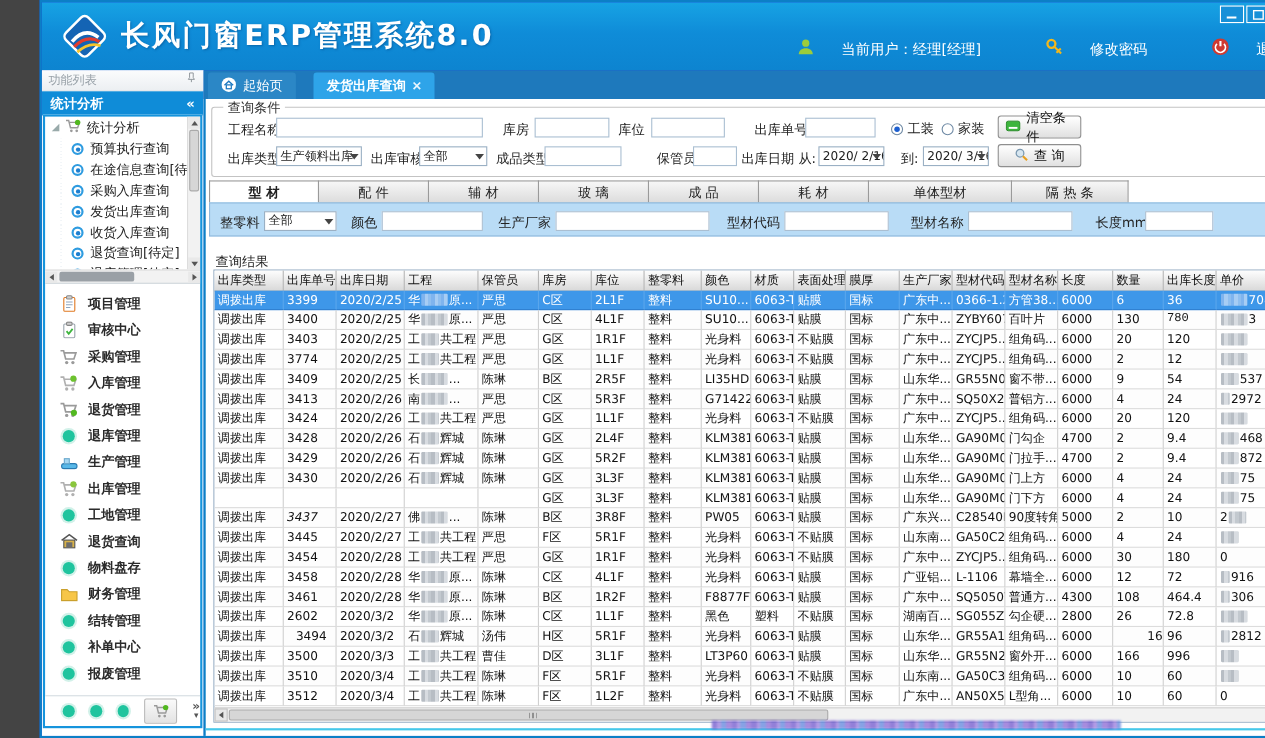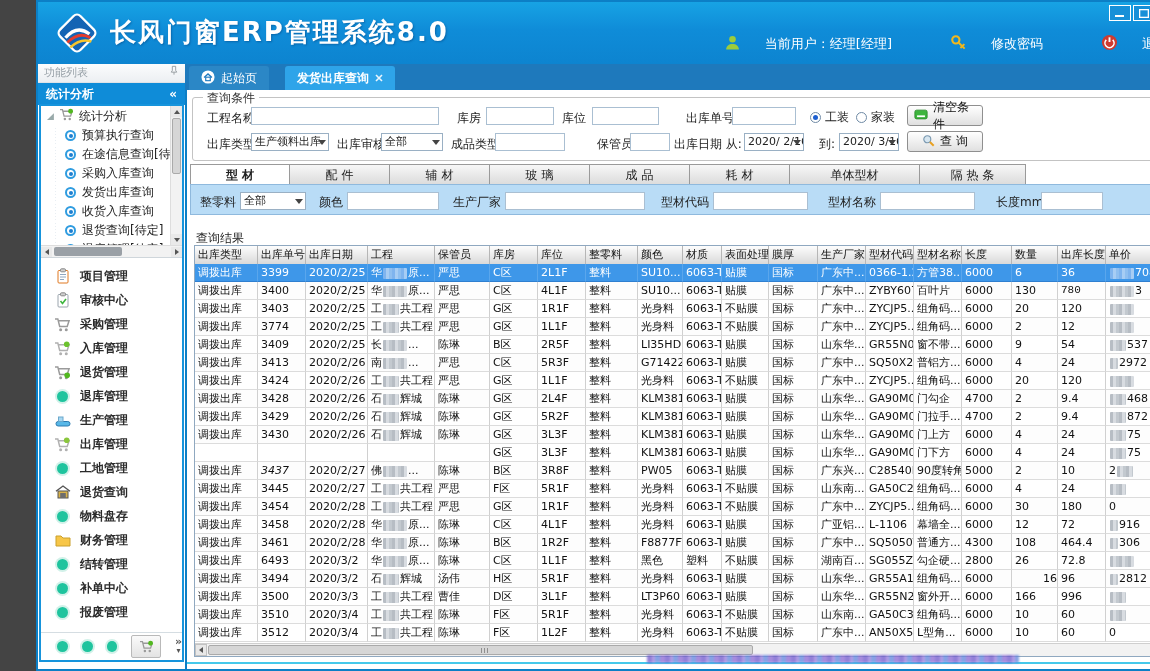--- a/index.html
+++ b/index.html
@@ -857,21 +857,21 @@
               <div class="cell" style="width: 48px;">SQ5050T20</div>
               <div class="cell" style="width: 48px;">普通方...</div>
               <div class="cell" style="width: 50px;">4300</div>
               <div class="cell" style="width: 46px;">108</div>
               <div class="cell" style="width: 48px;">464.4</div>
               <div class="cell" style="width: 52px;"><span class="mask" style="width:8px"></span>306</div>
               <div class="cell" style="width: 16px;">998</div>
             </div>
             <div class="trow">
               <div class="cell" style="width: 63px;">调拨出库</div>
-              <div class="cell" style="width: 48px;">6493</div>
+              <div class="cell" style="width: 48px;">2602</div>
               <div class="cell" style="width: 62px;">2020/3/2</div>
               <div class="cell" style="width: 67px;">华<span class="mask" style="width:24px"></span>原...</div>
               <div class="cell" style="width: 55px;">陈琳</div>
               <div class="cell" style="width: 48px;">C区</div>
               <div class="cell" style="width: 48px;">1L1F</div>
               <div class="cell" style="width: 52px;">整料</div>
               <div class="cell" style="width: 45px;">黑色</div>
               <div class="cell" style="width: 39px;">塑料</div>
               <div class="cell" style="width: 47px;">不贴膜</div>
               <div class="cell" style="width: 49px;">国标</div>
@@ -879,21 +879,21 @@
               <div class="cell" style="width: 48px;">SG055Z</div>
               <div class="cell" style="width: 48px;">勾企硬...</div>
               <div class="cell" style="width: 50px;">2800</div>
               <div class="cell" style="width: 46px;">26</div>
               <div class="cell" style="width: 48px;">72.8</div>
               <div class="cell" style="width: 52px;"><span class="mask" style="width:24px"></span></div>
               <div class="cell" style="width: 16px;">182</div>
             </div>
             <div class="trow">
               <div class="cell" style="width: 63px;">调拨出库</div>
-              <div class="cell" style="width: 48px;">3494</div>
+              <div class="cell" style="width: 48px; text-align: center;">3494</div>
               <div class="cell" style="width: 62px;">2020/3/2</div>
               <div class="cell" style="width: 67px;">石<span class="mask" style="width:16px"></span>辉城</div>
               <div class="cell" style="width: 55px;">汤伟</div>
               <div class="cell" style="width: 48px;">H区</div>
               <div class="cell" style="width: 48px;">5R1F</div>
               <div class="cell" style="width: 52px;">整料</div>
               <div class="cell" style="width: 45px;">光身料</div>
               <div class="cell" style="width: 39px;">6063-T5</div>
               <div class="cell" style="width: 47px;">贴膜</div>
               <div class="cell" style="width: 49px;">国标</div>

